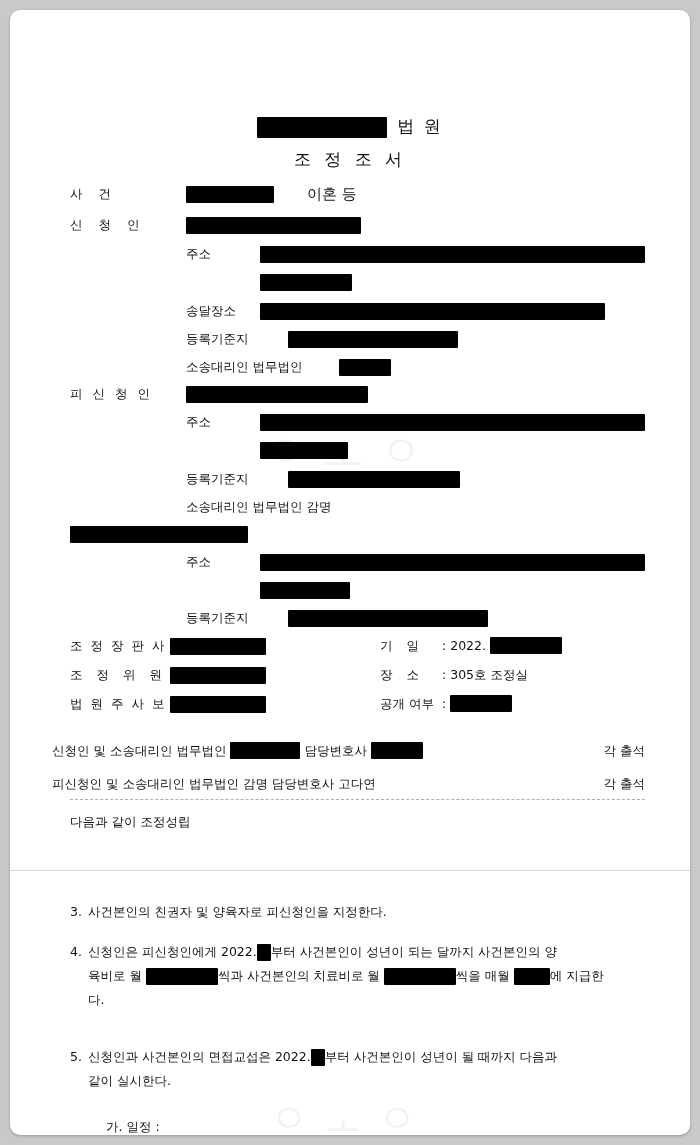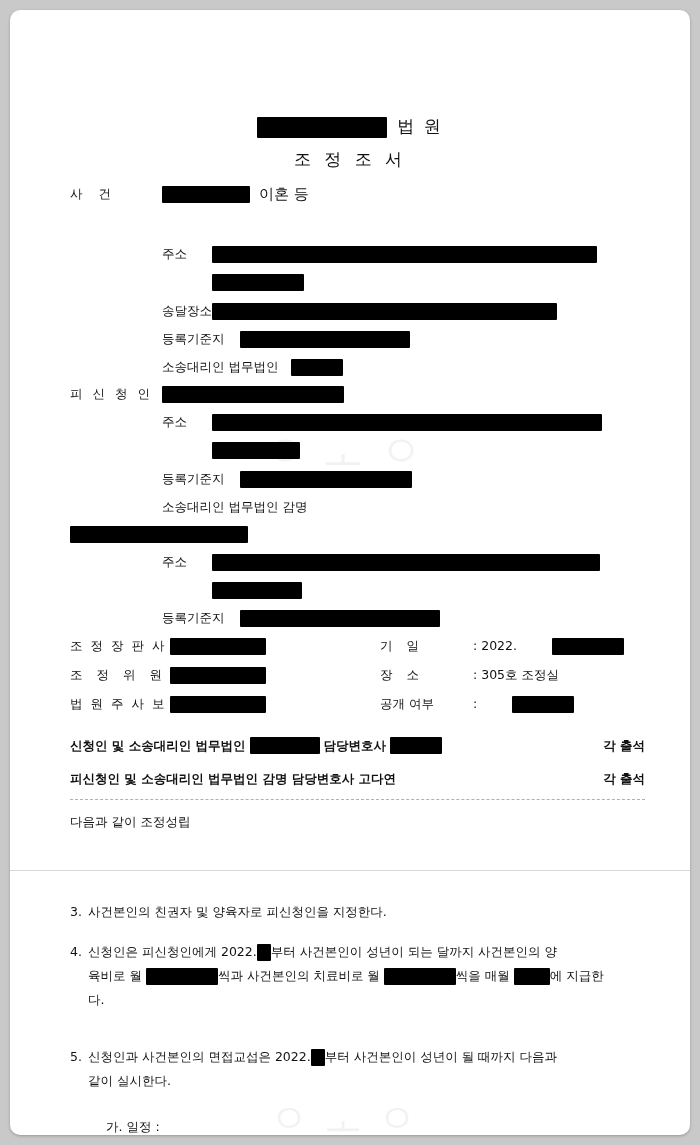--- a/index.html
+++ b/index.html
@@ -75,20 +75,21 @@
   }
 
   
   .field-row {
     position: absolute;
     left: 60px;
     right: 45px;
     display: flex;
     align-items: center;
     height: 22px;
+    gap: 24px;
   }
   .lbl {
     width: 92px;
     flex: none;
     letter-spacing: 6px;
     font-size: 12.5px;
   }
   .indent {
     display: inline-block;
     width: 143px;
@@ -112,40 +113,38 @@
   .tc-lbl {
     width: 92px;
     flex: none;
     letter-spacing: 5px;
     font-size: 12.5px;
   }
   .tc-right {
     position: absolute;
     left: 310px;
     display: flex;
-    align-items: flex-end;
-    font-size: 12.5px;
-    gap: 31px;
+    align-items: flex-start;
+    font-size: 12.5px;
   }
   .tc-rlbl {
     width: 62px;
     flex: none;
     letter-spacing: 5px;
   }
 
   
   .att-row {
     position: absolute;
-    left: 60px;
+    left: 42px;
     right: 45px;
     display: flex;
-    align-items: flex-start;
+    align-items: flex-end;
     font-size: 12.5px;
     height: 22px;
-    font-weight: bold;
   }
   .att-right {
     margin-left: auto;
     font-size: 12.5px;
   }
   .dashed {
     position: absolute;
     left: 60px;
     right: 45px;
     border-top: 1px dashed #b0b0b0;
@@ -195,20 +194,24 @@
     </div>
 
     <div class="doc-title">조 정 조 서</div>
 
     <div class="field-row" style="top:173px">
       <span class="lbl">사     건</span>
       <span class="rd" style="width:88px"></span>
       <span class="after">이혼 등</span>
     </div>
 
+    <div class="field-row" style="top:204px">
+      <span class="lbl">신 청 인</span>
+      <span class="rd" style="width:175px"></span>
+    </div>
 
     <div class="field-row" style="top:233px">
       <span class="lbl"></span>
       <span class="indent" style="width:50px">주소</span>
       <span class="rd" style="width:385px"></span>
     </div>
 
     <div class="field-row" style="top:261px">
       <span class="lbl"></span>
       <span class="indent" style="width:50px"></span>

